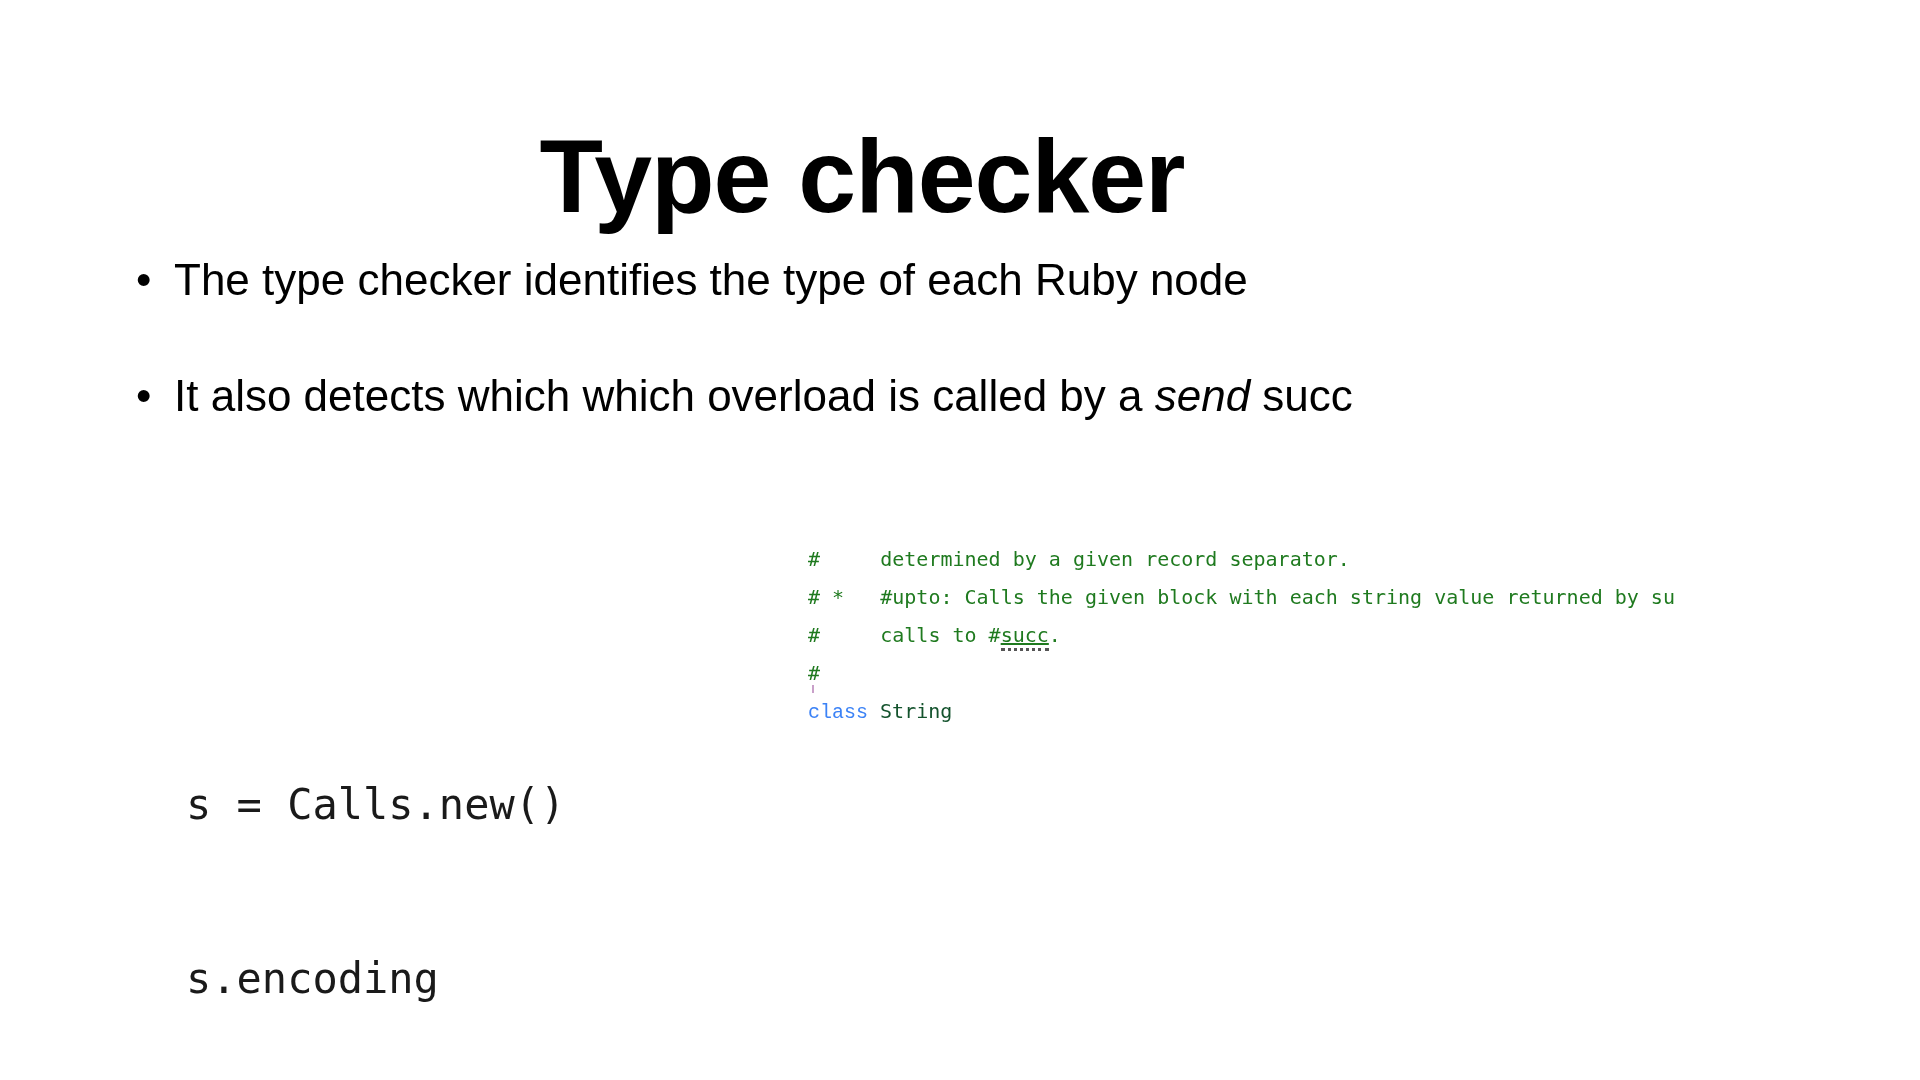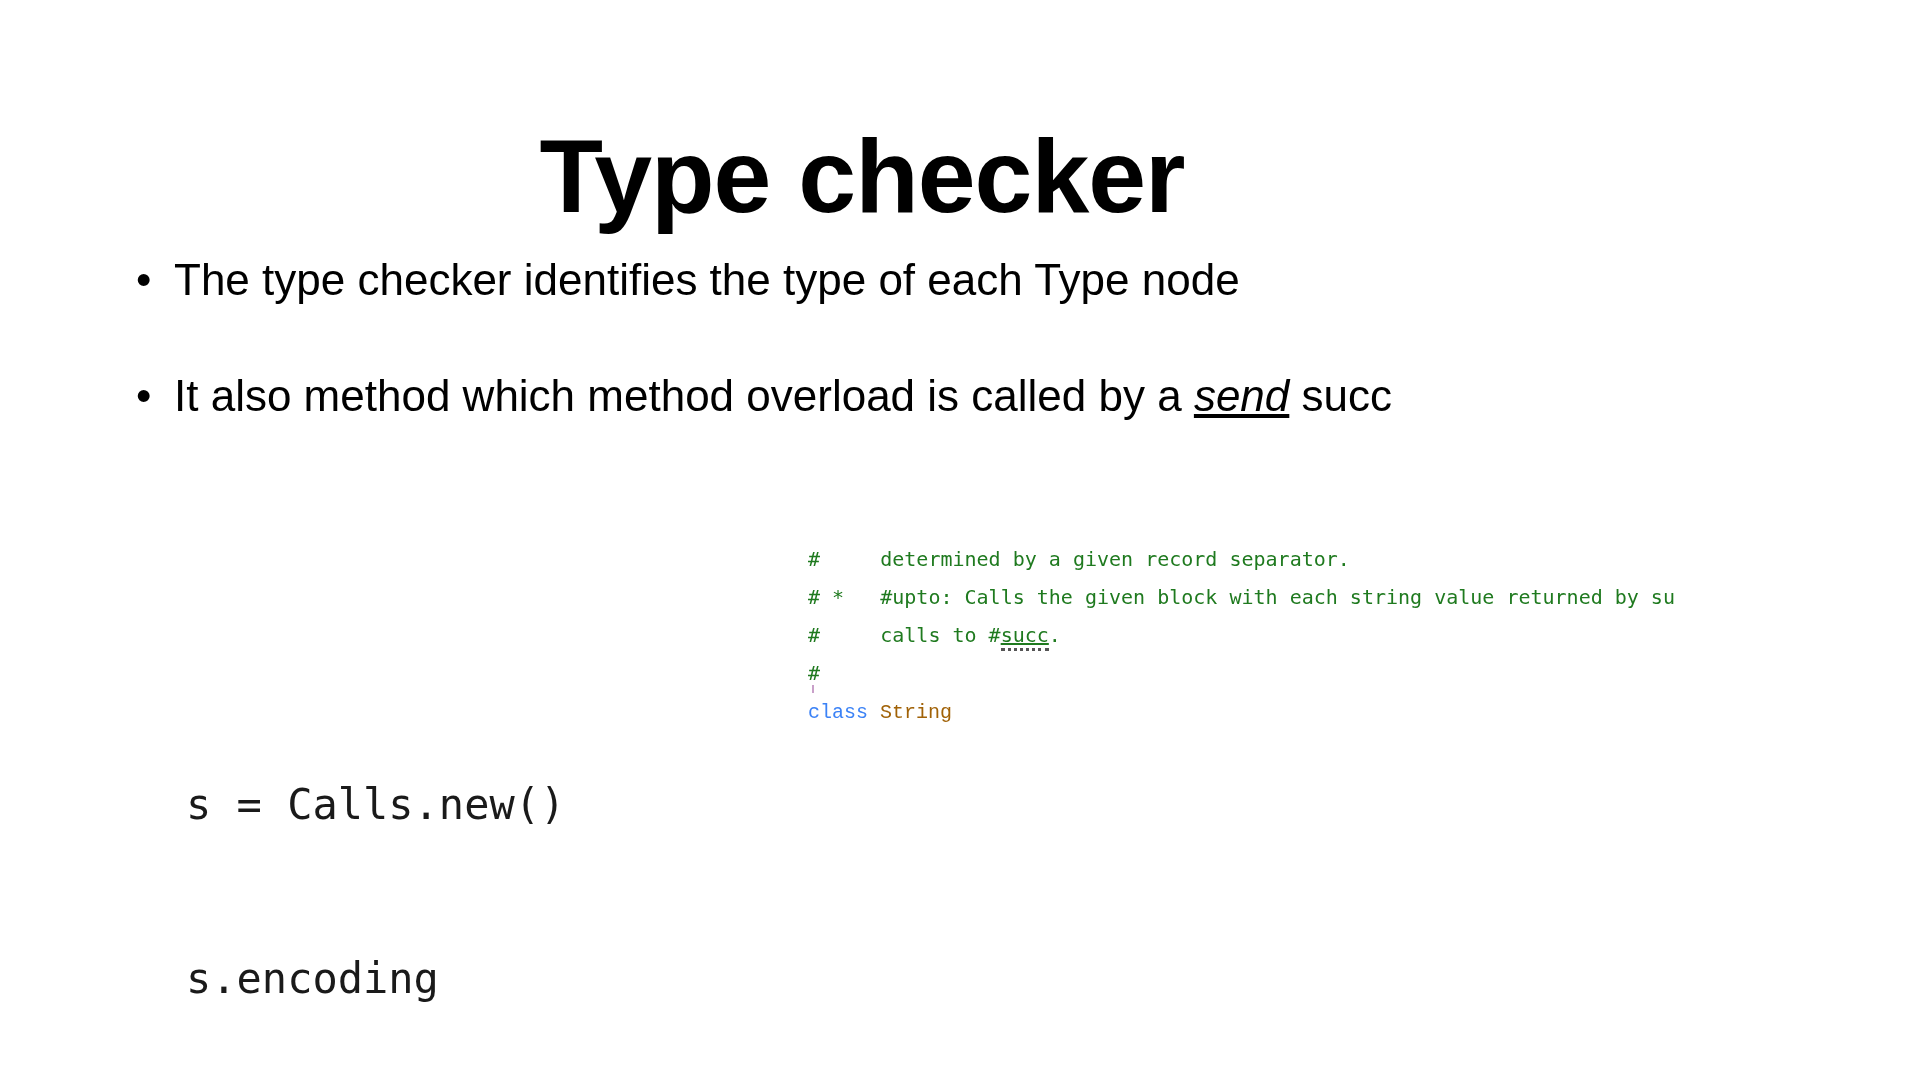--- a/index.html
+++ b/index.html
@@ -66,21 +66,20 @@
   .bullet-text {
     flex: 1 1 auto;
     font-family: "Liberation Sans", sans-serif;
     font-size: 44px;
     line-height: 60px;
     color: #000000;
     white-space: nowrap;
   }
   .bullet-text em {
     font-style: italic;
-    text-decoration: underline;
   }
 
   
   .ruby-sample {
     position: absolute;
     top: 660px;
     left: 186px;
     font-family: "DejaVu Sans Mono", monospace;
     font-size: 42px;
     line-height: 58px;
@@ -110,21 +109,21 @@
     width: 2400px;
   }
   .rbs-line {
     display: block;
     height: 38px;
     white-space: pre;
   }
 
   .tok-comment  { color: #1f7a1f; }
   .tok-keyword  { color: #3b82f6; font-family: Liberation Mono, monospace; }
-  .tok-class    { color: #a16207; font-family: Liberation Mono, monospace; }
+  .tok-class    { color: #14532d; }
   .tok-plain    { color: #111111; }
 
   .spell {
     border-bottom: 3px dotted #555555;
     padding-bottom: 1px;
     text-decoration: underline;
   }
 
   .caret-mark {
     position: absolute;
@@ -139,26 +138,26 @@
 <body>
 
 <div class="slide">
 
   <h1 class="slide-title">Type checker</h1>
 
   <div class="bullet-list">
 
     <div class="bullet-row">
       <span class="bullet-dot">•</span>
-      <span class="bullet-text"><span>The type checker identifies the type of each Type node</span><em></em><span></span></span>
+      <span class="bullet-text"><span>The type checker identifies the type of each Ruby node</span><em></em><span></span></span>
     </div>
 
     <div class="bullet-row">
       <span class="bullet-dot">•</span>
-      <span class="bullet-text"><span>It also method which method overload is called by a </span><em>send</em><span> succ</span></span>
+      <span class="bullet-text"><span>It also detects which which overload is called by a </span><em>send</em><span> succ</span></span>
     </div>
 
   </div>
 
   <div class="ruby-sample">
     <span class="code-line">s = Calls.new()</span>
     <span class="code-line">s.encoding</span>
   </div>
 
   <div class="rbs-panel">

